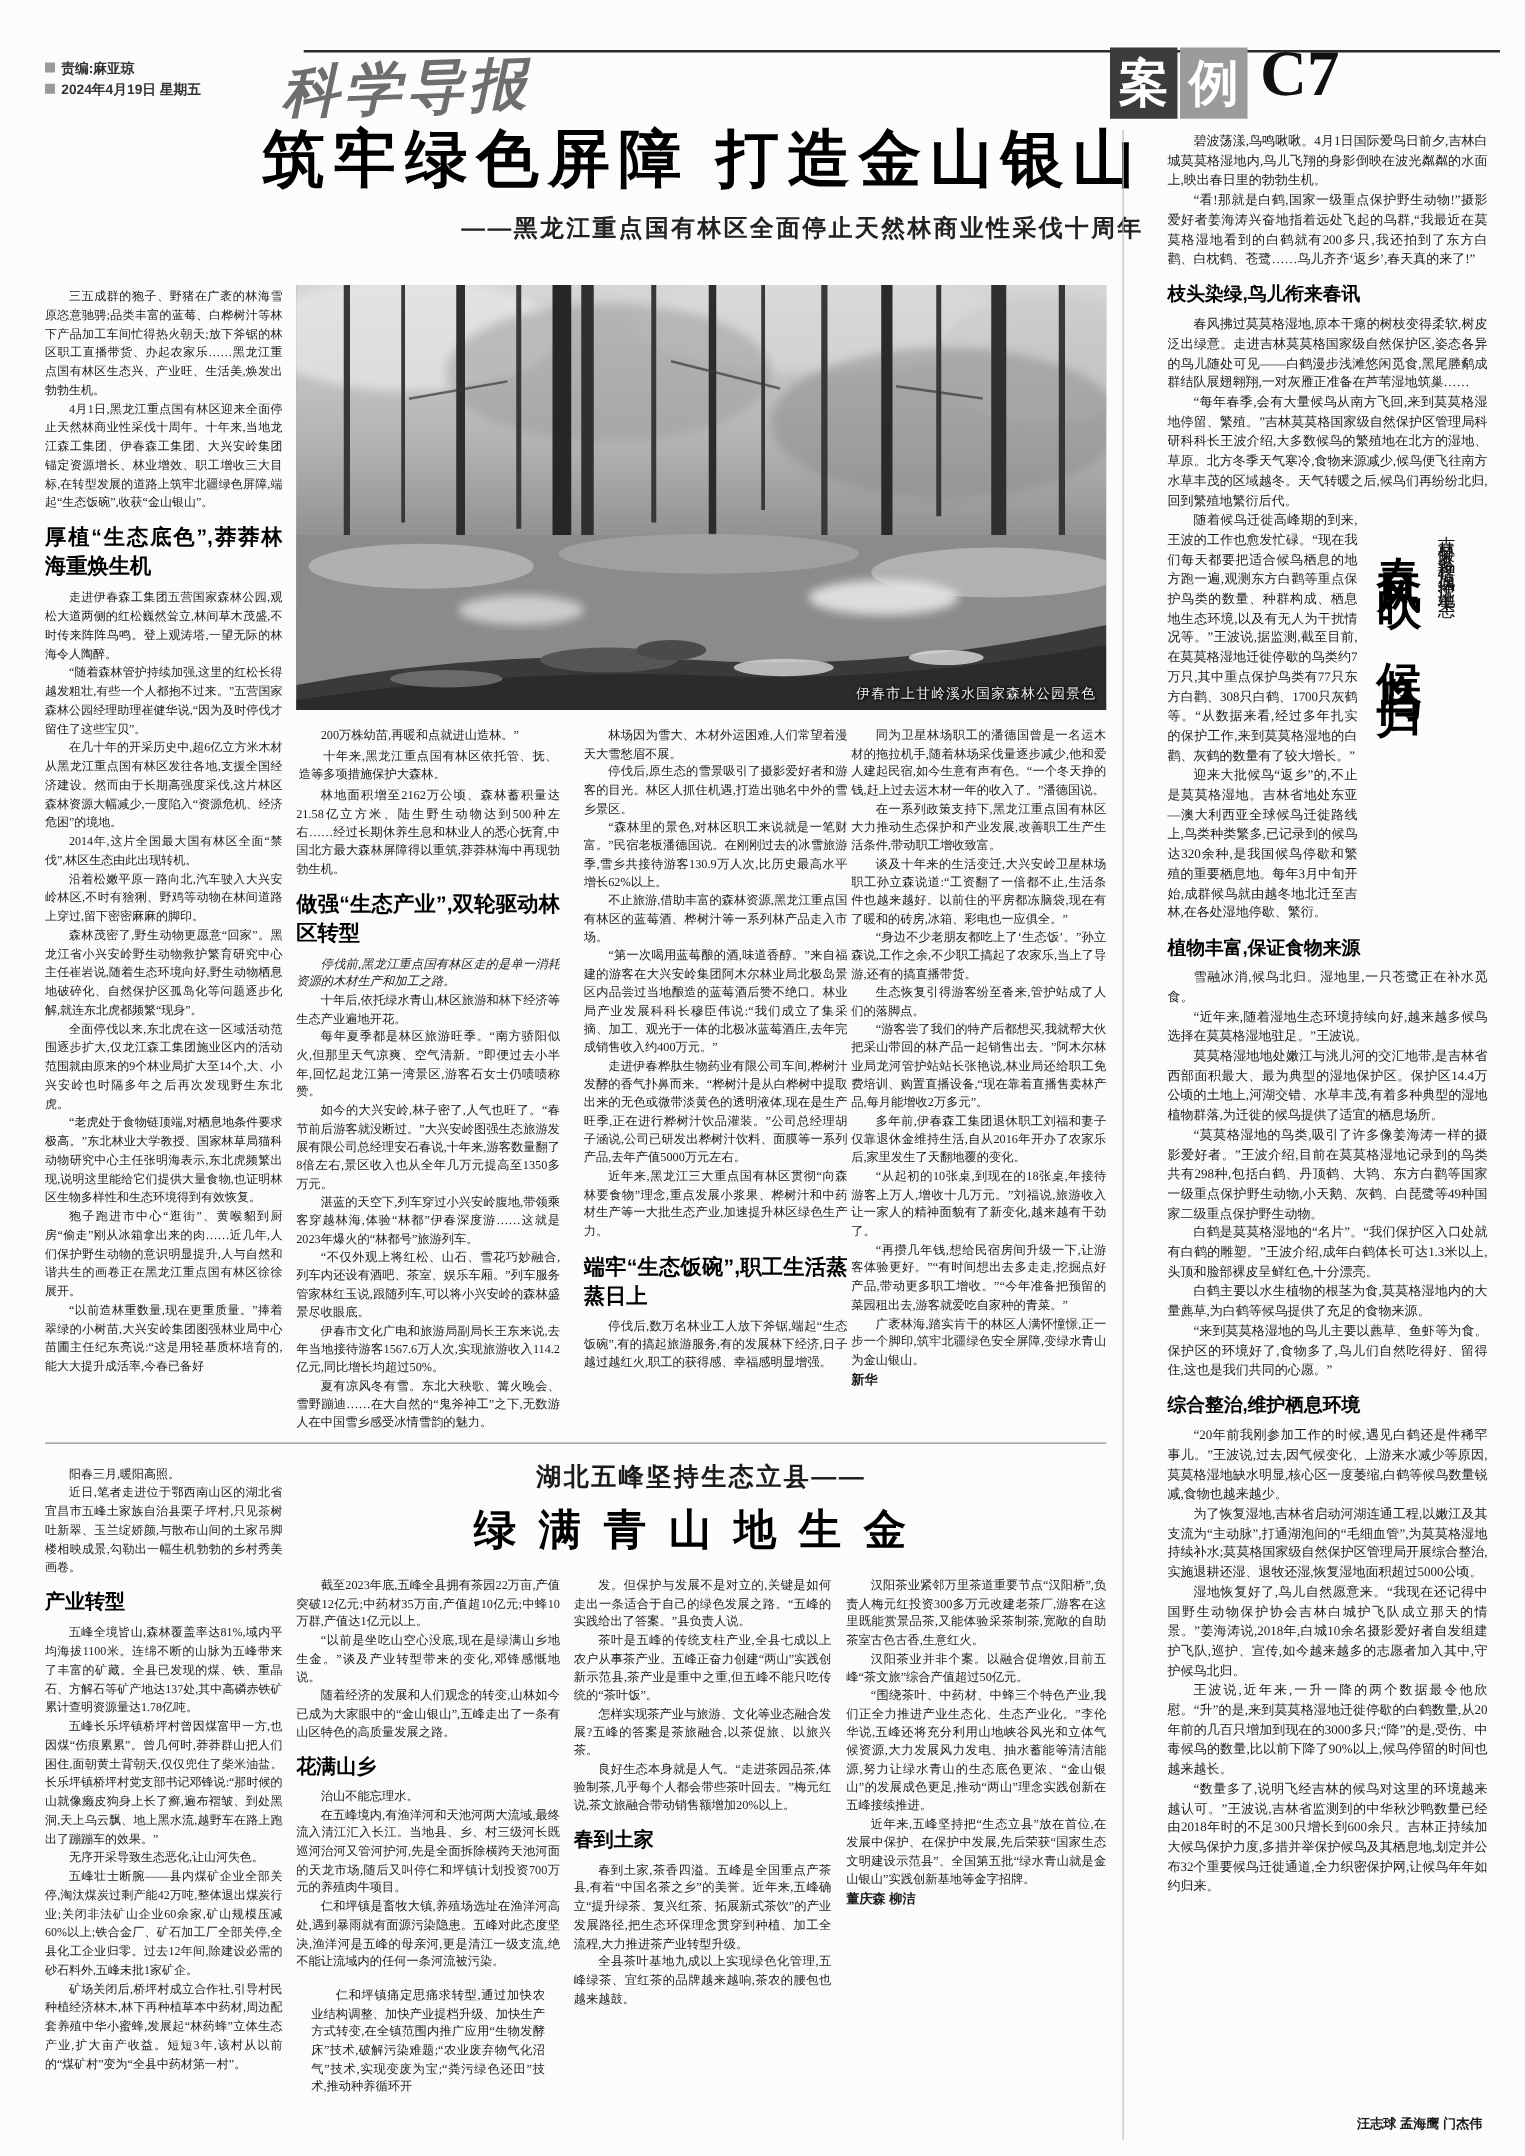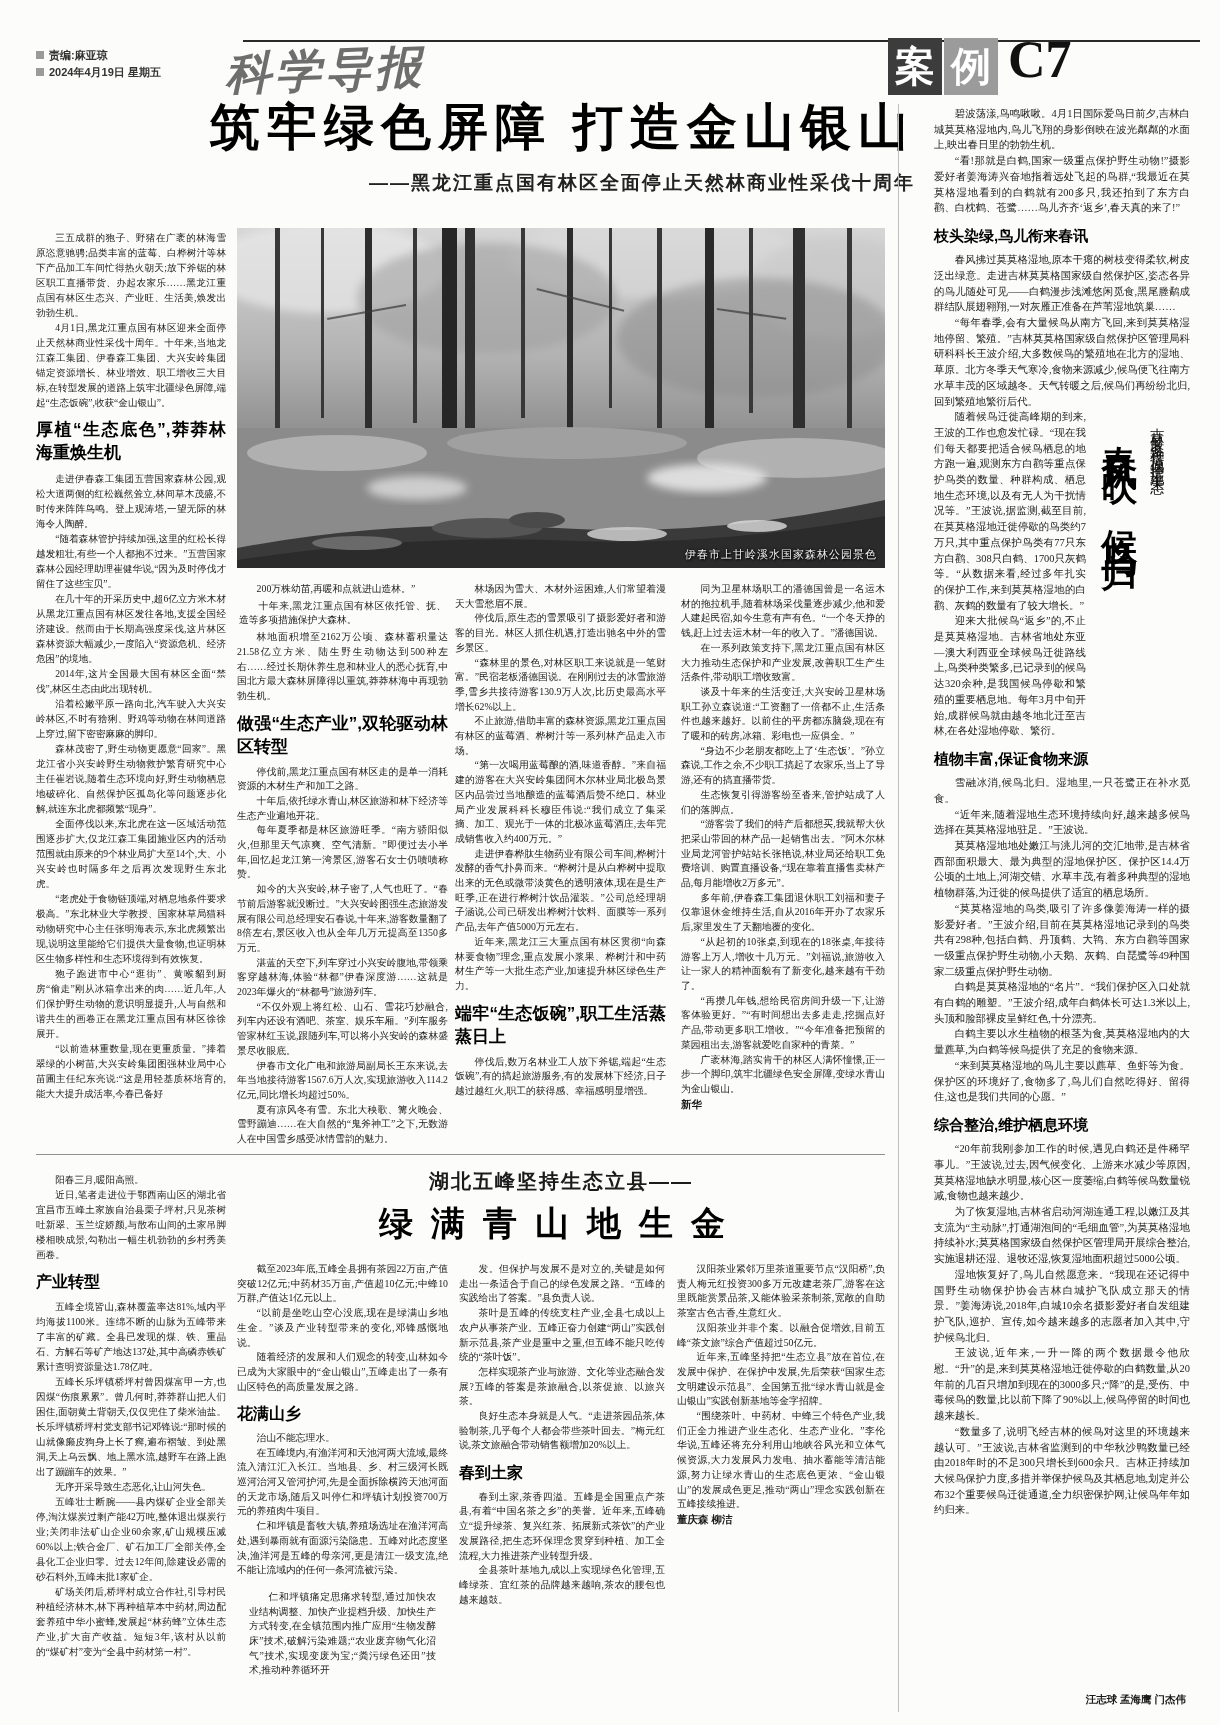--- a/index.html
+++ b/index.html
@@ -22,21 +22,21 @@
   #main-head{left:35px;top:100px;width:880px;text-align:right;}
   #main-headline{font-family:"Liberation Sans","DejaVu Sans",sans-serif;font-size:50px;font-weight:900;
       letter-spacing:7px;color:#000;line-height:1.1;}
   #main-subheadline{margin-top:15px;font-size:19px;font-weight:700;letter-spacing:2px;color:#222;
       font-family:"Liberation Sans","DejaVu Sans",sans-serif;}
   .col{overflow:hidden;text-align:justify;}
   .col p.para{margin:0;text-indent:2em;}
   #m-col1{left:36px;top:230px;width:190px;height:918px;font-size:9.6px;line-height:15px;}
   #m-col2,#m-col3,#m-col4{top:582px;height:562px;font-size:9.8px;line-height:14.7px;}
   #m-col2{left:237px;width:211px;}
-  #m-col3{left:455px;width:211px;}
+  #m-col3{left:467px;width:211px;}
   #m-col4{left:681px;width:204px;}
   .sec-h{font-family:"Liberation Sans","DejaVu Sans",sans-serif;font-weight:700;color:#000;
       font-size:17px;line-height:1.35;margin:9px 0 6px;text-indent:0;}
   .byline{font-weight:700;margin-top:6px;font-family:"Liberation Sans",sans-serif;
       font-size:10.5px;}
   
   #photo{left:237px;top:228px;width:648px;height:340px;background:#9a9a9a;}
   #photo svg{display:block;}
   #photo-caption{position:absolute;right:8px;bottom:6px;color:#f2f2f2;font-size:11px;
       letter-spacing:1px;text-shadow:0 0 3px #000,1px 1px 2px #000;
@@ -156,21 +156,21 @@
       <p class="para" style="margin: 0px;">全面停伐以来,东北虎在这一区域活动范围逐步扩大,仅龙江森工集团施业区内的活动范围就由原来的9个林业局扩大至14个,大、小兴安岭也时隔多年之后再次发现野生东北虎。</p>
       <p class="para" style="margin: 0px;">“老虎处于食物链顶端,对栖息地条件要求极高。”东北林业大学教授、国家林草局猫科动物研究中心主任张明海表示,东北虎频繁出现,说明这里能给它们提供大量食物,也证明林区生物多样性和生态环境得到有效恢复。</p>
       <p class="para" style="margin: 0px;">狍子跑进市中心“逛街”、黄喉貂到厨房“偷走”刚从冰箱拿出来的肉……近几年,人们保护野生动物的意识明显提升,人与自然和谐共生的画卷正在黑龙江重点国有林区徐徐展开。</p>
       <p class="para" style="margin: 0px;">“以前造林重数量,现在更重质量。”捧着翠绿的小树苗,大兴安岭集团图强林业局中心苗圃主任纪东亮说:“这是用轻基质杯培育的,能大大提升成活率,今春已备好</p>
     </div>
   <div class="abs col" id="m-col2">
       <p class="para" style="margin: 0px;">200万株幼苗,再暖和点就进山造林。”</p>
       <p class="para" style="margin: 2px;">十年来,黑龙江重点国有林区依托管、抚、造等多项措施保护大森林。</p>
       <p class="para" style="margin: 0px;">林地面积增至2162万公顷、森林蓄积量达21.58亿立方米、陆生野生动物达到500种左右……经过长期休养生息和林业人的悉心抚育,中国北方最大森林屏障得以重筑,莽莽林海中再现勃勃生机。</p>
       <h4 class="sec-h">做强“生态产业”,双轮驱动林区转型</h4>
-      <p class="para" style="margin: 0px;">停伐前,黑龙江重点国有林区走的是单一消耗资源的木材生产和加工之路。</p>
+      <p class="para" style="margin: 0px; font-style: italic;">停伐前,黑龙江重点国有林区走的是单一消耗资源的木材生产和加工之路。</p>
       <p class="para" style="margin: 0px;">十年后,依托绿水青山,林区旅游和林下经济等生态产业遍地开花。</p>
       <p class="para" style="margin: 0px;">每年夏季都是林区旅游旺季。“南方骄阳似火,但那里天气凉爽、空气清新。”即便过去小半年,回忆起龙江第一湾景区,游客石女士仍啧啧称赞。</p>
       <p class="para" style="margin: 0px;">如今的大兴安岭,林子密了,人气也旺了。“春节前后游客就没断过。”大兴安岭图强生态旅游发展有限公司总经理安石春说,十年来,游客数量翻了8倍左右,景区收入也从全年几万元提高至1350多万元。</p>
       <p class="para" style="margin: 0px;">湛蓝的天空下,列车穿过小兴安岭腹地,带领乘客穿越林海,体验“林都”伊春深度游……这就是2023年爆火的“林都号”旅游列车。</p>
       <p class="para" style="margin: 0px;">“不仅外观上将红松、山石、雪花巧妙融合,列车内还设有酒吧、茶室、娱乐车厢。”列车服务管家林红玉说,跟随列车,可以将小兴安岭的森林盛景尽收眼底。</p>
       <p class="para" style="margin: 0px;">伊春市文化广电和旅游局副局长王东来说,去年当地接待游客1567.6万人次,实现旅游收入114.2亿元,同比增长均超过50%。</p>
       <p class="para" style="margin: 0px;">夏有凉风冬有雪。东北大秧歌、篝火晚会、雪野蹦迪……在大自然的“鬼斧神工”之下,无数游人在中国雪乡感受冰情雪韵的魅力。</p>
       <p class="para" style="margin: 0px;">以前,雪是这里的灾。雪乡所在的双峰</p>
     </div>
   <div class="abs col" id="m-col3">
@@ -229,22 +229,22 @@
       <p class="para" style="margin: 0px;">茶叶是五峰的传统支柱产业,全县七成以上农户从事茶产业。五峰正奋力创建“两山”实践创新示范县,茶产业是重中之重,但五峰不能只吃传统的“茶叶饭”。</p>
       <p class="para" style="margin: 0px;">怎样实现茶产业与旅游、文化等业态融合发展?五峰的答案是茶旅融合,以茶促旅、以旅兴茶。</p>
       <p class="para" style="margin: 0px;">良好生态本身就是人气。“走进茶园品茶,体验制茶,几乎每个人都会带些茶叶回去。”梅元红说,茶文旅融合带动销售额增加20%以上。</p>
       <h4 class="sec-h">春到土家</h4>
       <p class="para" style="margin: 0px;">春到土家,茶香四溢。五峰是全国重点产茶县,有着“中国名茶之乡”的美誉。近年来,五峰确立“提升绿茶、复兴红茶、拓展新式茶饮”的产业发展路径,把生态环保理念贯穿到种植、加工全流程,大力推进茶产业转型升级。</p>
       <p class="para" style="margin: 0px;">全县茶叶基地九成以上实现绿色化管理,五峰绿茶、宜红茶的品牌越来越响,茶农的腰包也越来越鼓。</p>
     </div>
   <div class="abs col" id="b-col4">
       <p class="para" style="margin: 0px;">汉阳茶业紧邻万里茶道重要节点“汉阳桥”,负责人梅元红投资300多万元改建老茶厂,游客在这里既能赏景品茶,又能体验采茶制茶,宽敞的自助茶室古色古香,生意红火。</p>
       <p class="para" style="margin: 0px;">汉阳茶业并非个案。以融合促增效,目前五峰“茶文旅”综合产值超过50亿元。</p>
+      <p class="para" style="margin: 0px;">“围绕茶叶、中药材、中蜂三个特色产业,我们正全力推进产业生态化、生态产业化。”李伦华说,五峰还将充分利用山地峡谷风光和立体气候资源,大力发展风力发电、抽水蓄能等清洁能源,努力让绿水青山的生态底色更浓、“金山银山”的发展成色更足,推动“两山”理念实践创新在五峰接续推进。</p>
       <p class="para" style="margin: 0px;">近年来,五峰坚持把“生态立县”放在首位,在发展中保护、在保护中发展,先后荣获“国家生态文明建设示范县”、全国第五批“绿水青山就是金山银山”实践创新基地等金字招牌。</p>
-      <p class="para" style="margin: 0px;">“围绕茶叶、中药材、中蜂三个特色产业,我们正全力推进产业生态化、生态产业化。”李伦华说,五峰还将充分利用山地峡谷风光和立体气候资源,大力发展风力发电、抽水蓄能等清洁能源,努力让绿水青山的生态底色更浓、“金山银山”的发展成色更足,推动“两山”理念实践创新在五峰接续推进。</p>
       <p class="byline" style="margin: 0px;">董庆森 柳洁</p>
     </div>
 
   <div class="abs" id="v-rule"></div>
   <div class="abs" id="right-strip">
     <div>
         <p class="para" style="margin: 0px;">碧波荡漾,鸟鸣啾啾。4月1日国际爱鸟日前夕,吉林白城莫莫格湿地内,鸟儿飞翔的身影倒映在波光粼粼的水面上,映出春日里的勃勃生机。</p>
         <p class="para" style="margin: 0px;">“看!那就是白鹤,国家一级重点保护野生动物!”摄影爱好者姜海涛兴奋地指着远处飞起的鸟群,“我最近在莫莫格湿地看到的白鹤就有200多只,我还拍到了东方白鹳、白枕鹤、苍鹭……鸟儿齐齐‘返乡’,春天真的来了!”</p>
         <h4 class="sec-h">枝头染绿,鸟儿衔来春讯</h4>
         <p class="para" style="margin: 0px;">春风拂过莫莫格湿地,原本干瘪的树枝变得柔软,树皮泛出绿意。走进吉林莫莫格国家级自然保护区,姿态各异的鸟儿随处可见——白鹤漫步浅滩悠闲觅食,黑尾塍鹬成群结队展翅翱翔,一对灰雁正准备在芦苇湿地筑巢……</p>

